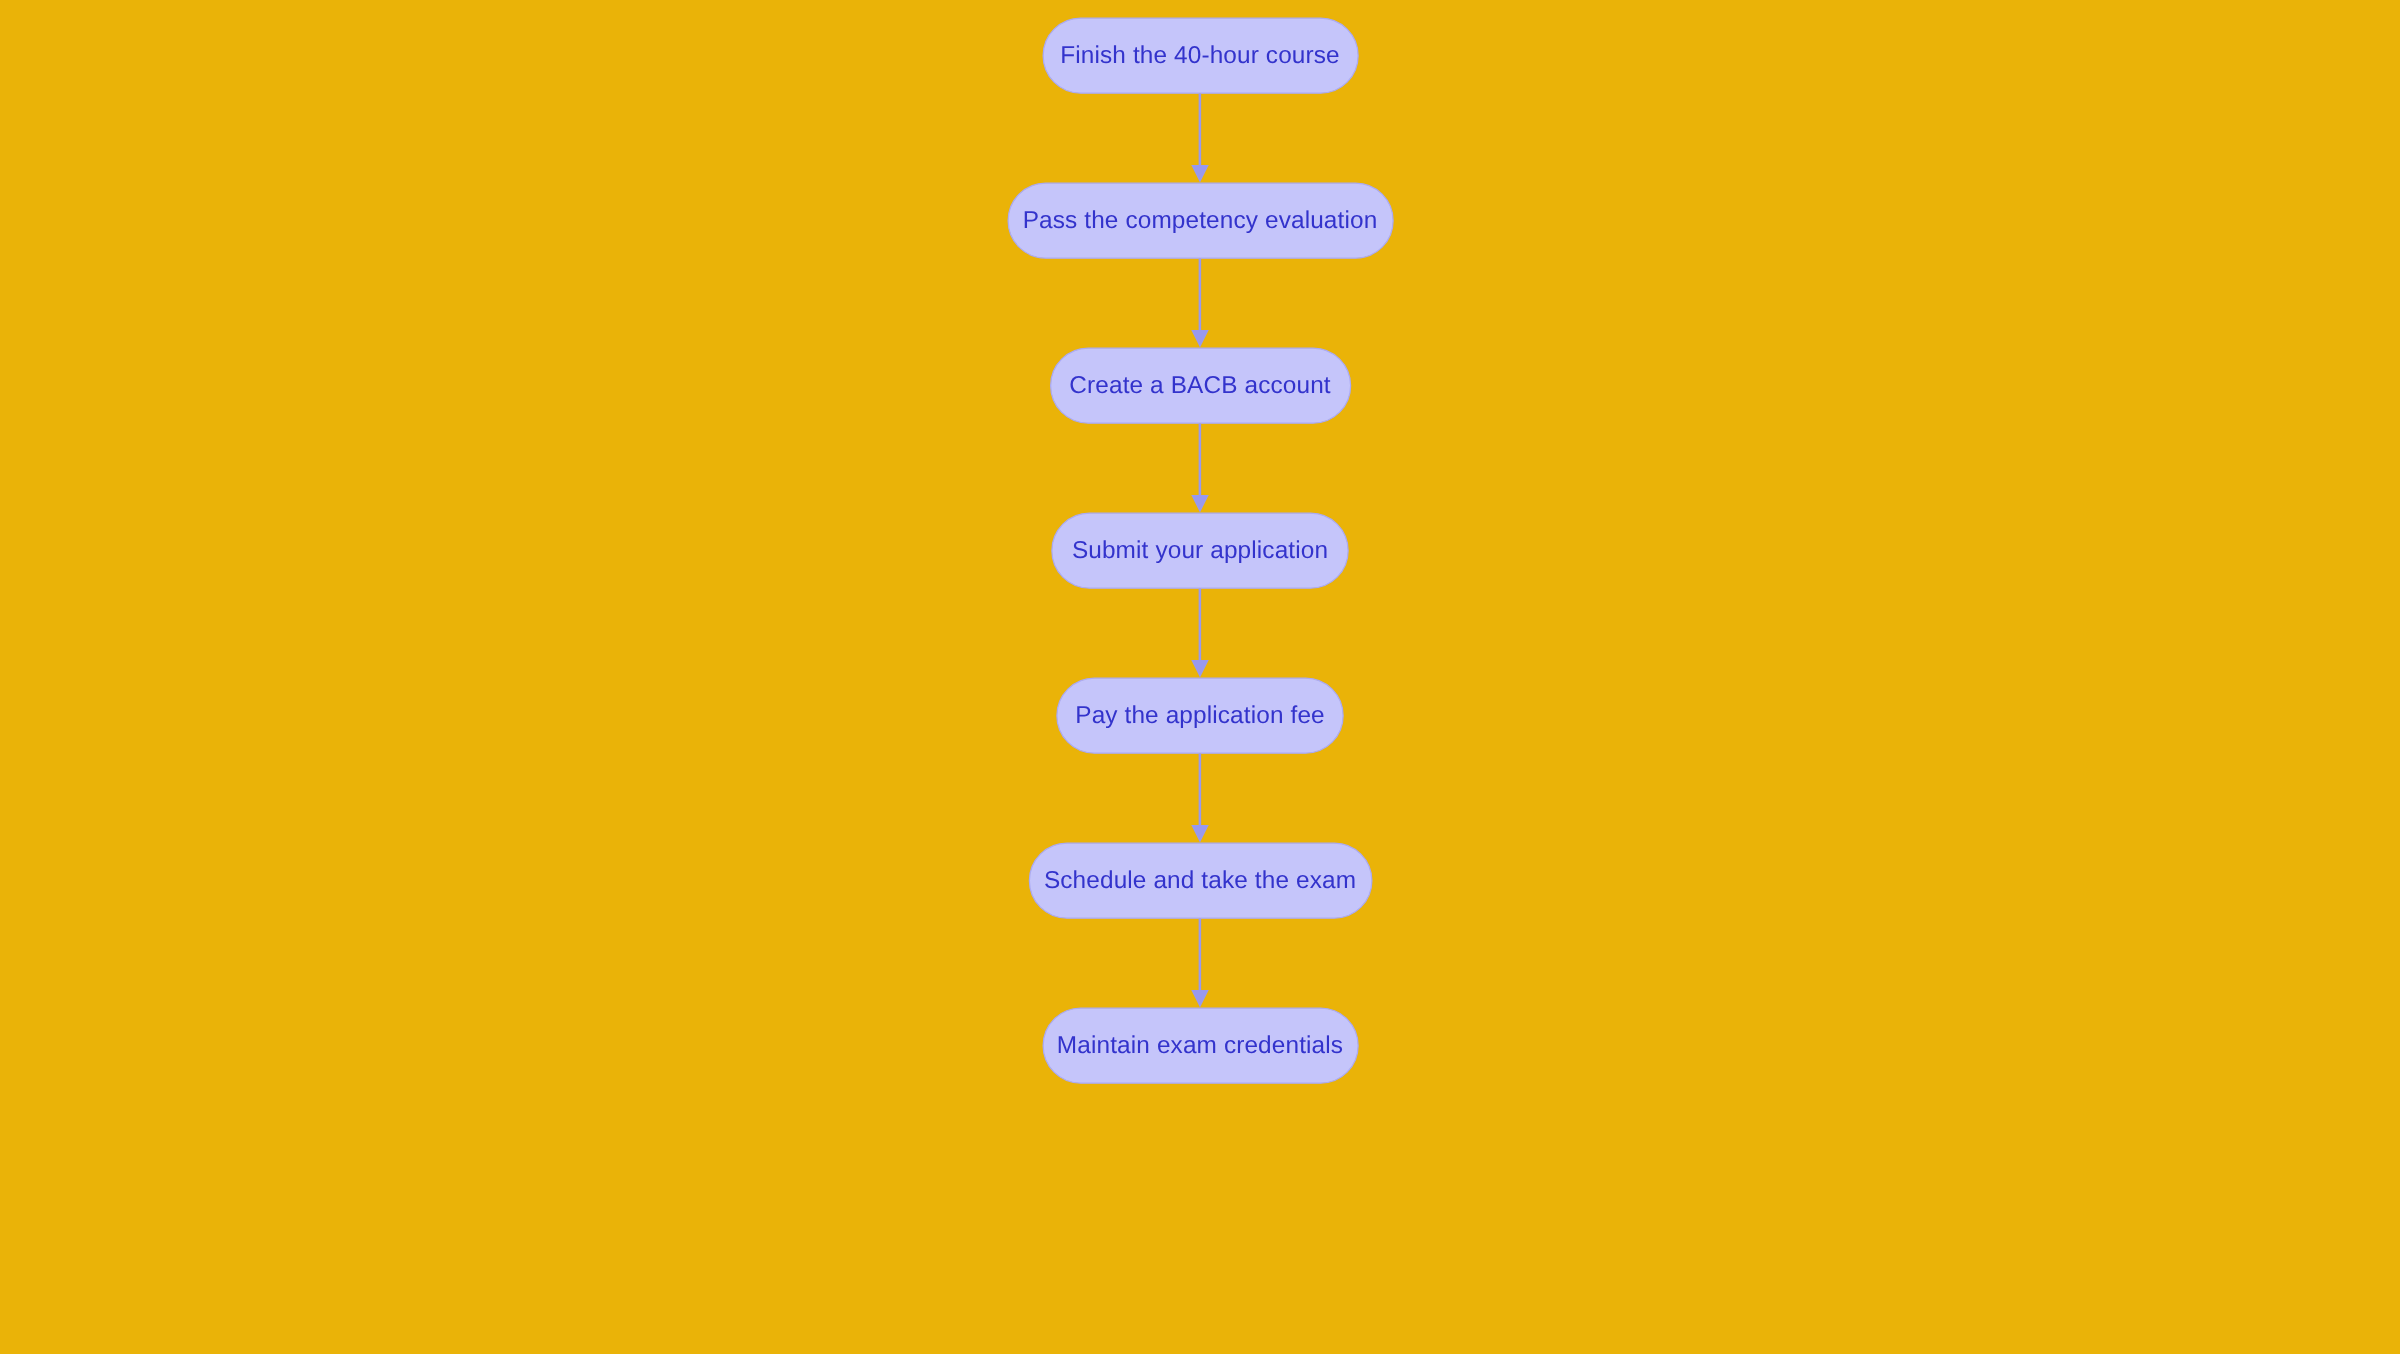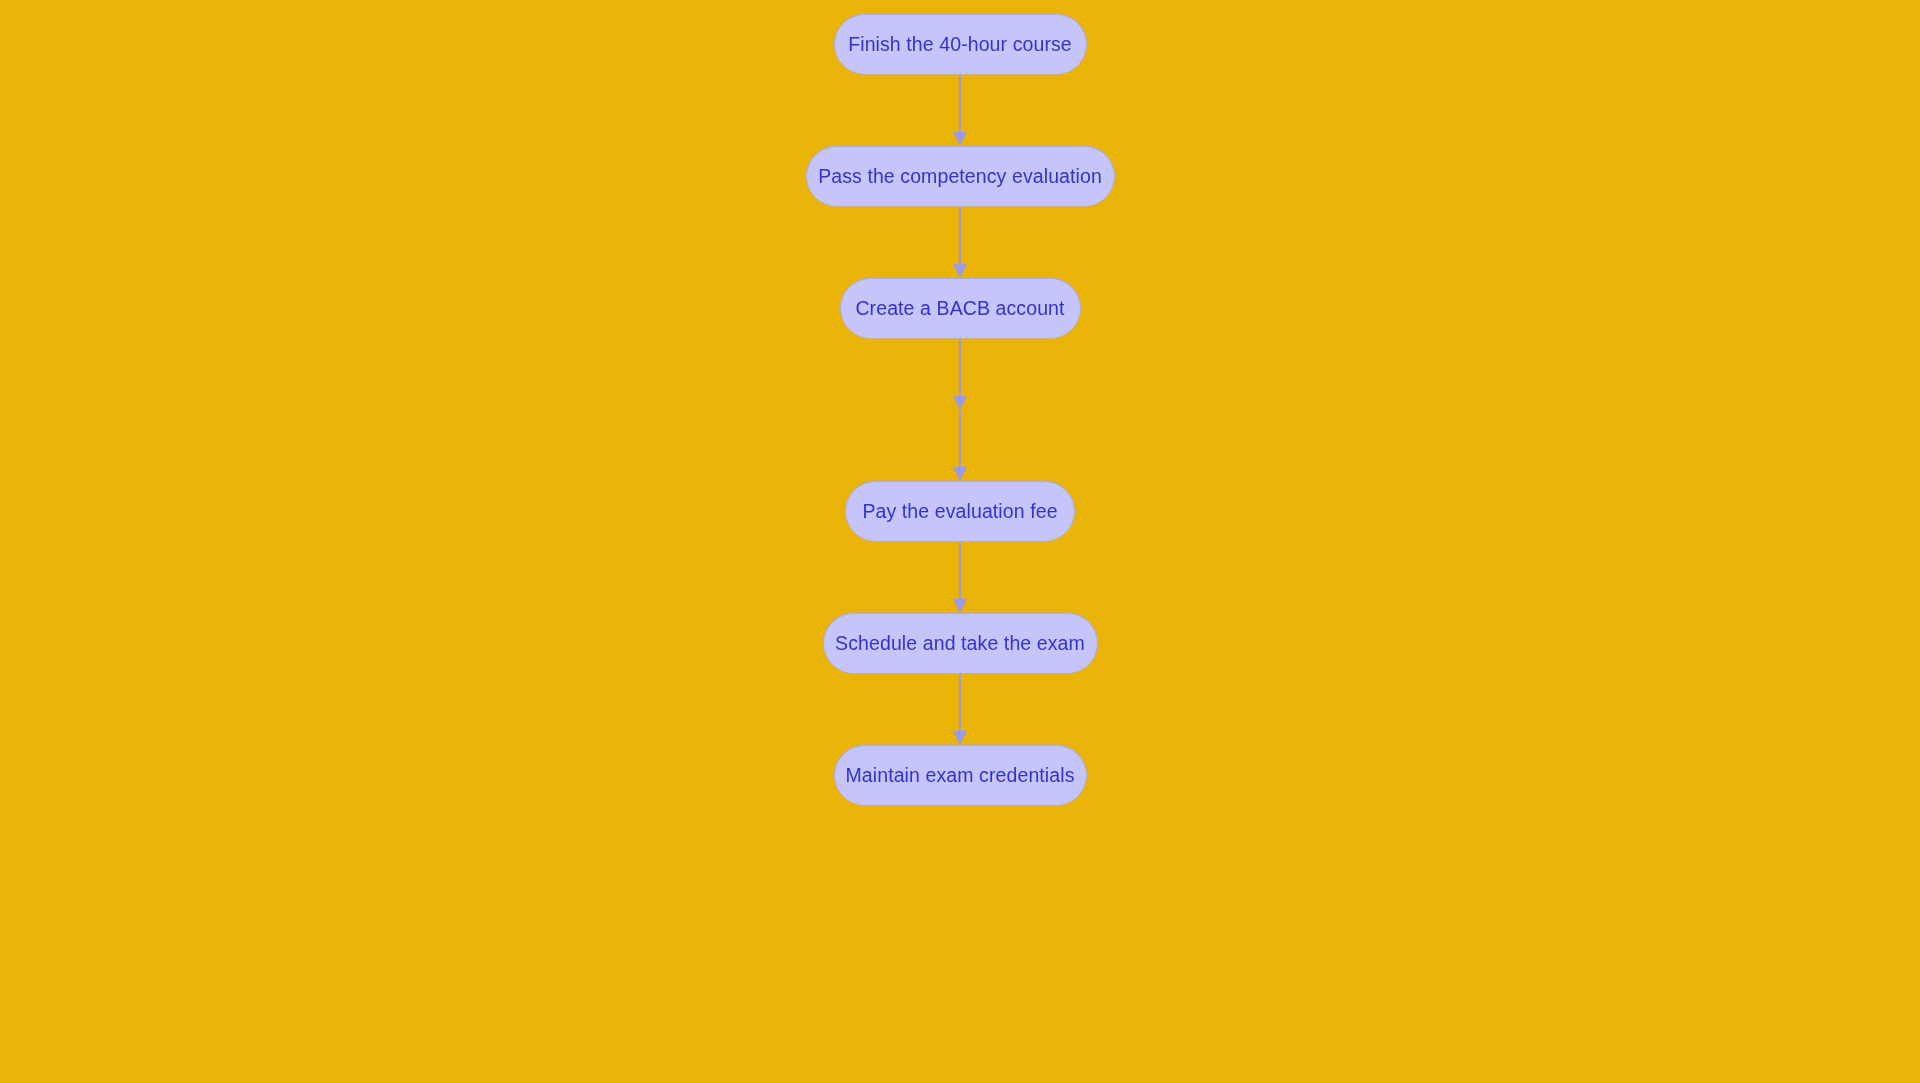--- a/index.html
+++ b/index.html
@@ -124,28 +124,31 @@
 
     <div class="flow-node w-n2">
       <span class="node-label">Create a BACB account</span>
     </div>
 
     <div class="flow-connector">
       <div class="conn-line"></div>
       <div class="conn-head"></div>
     </div>
 
+    <div class="flow-node w-n3">
+      <span class="node-label">Submit your application</span>
+    </div>
 
     <div class="flow-connector">
       <div class="conn-line"></div>
       <div class="conn-head"></div>
     </div>
 
     <div class="flow-node w-n4">
-      <span class="node-label">Pay the evaluation fee</span>
+      <span class="node-label">Pay the application fee</span>
     </div>
 
     <div class="flow-connector">
       <div class="conn-line"></div>
       <div class="conn-head"></div>
     </div>
 
     <div class="flow-node w-n5">
       <span class="node-label">Schedule and take the exam</span>
     </div>

